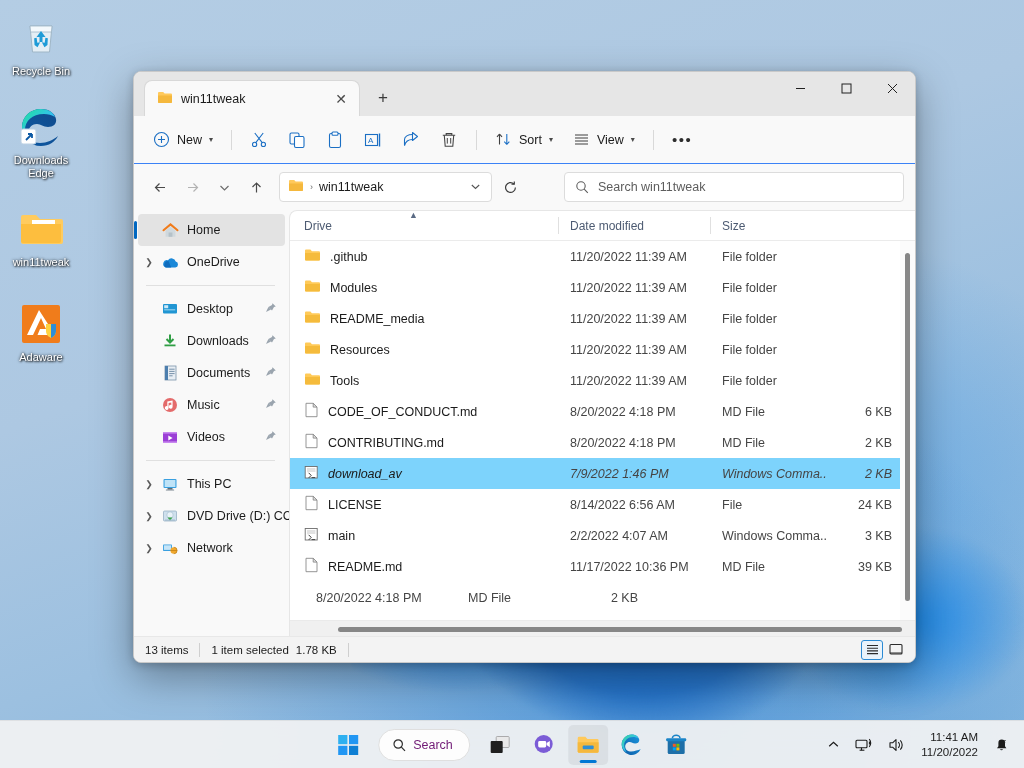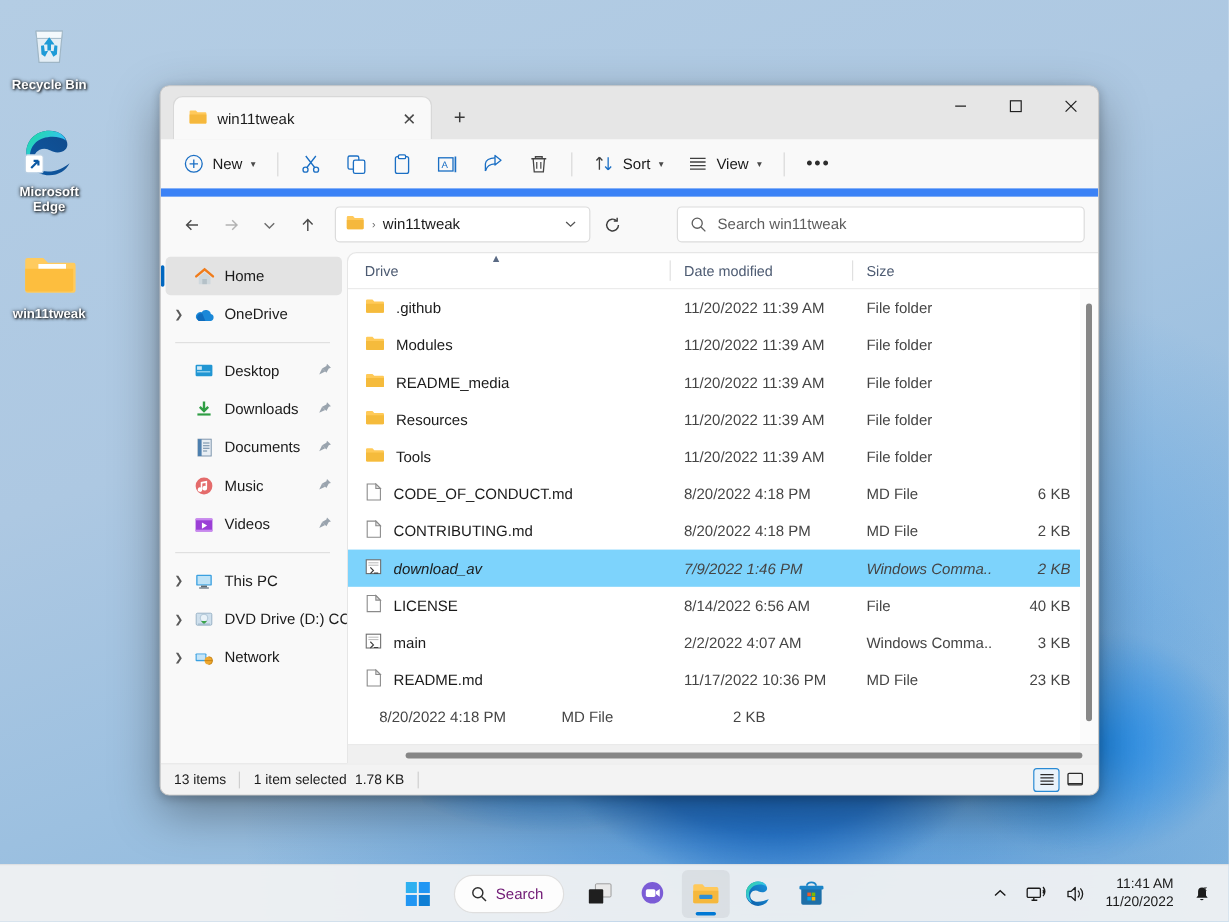--- a/index.html
+++ b/index.html
@@ -55,21 +55,20 @@
     left: 790px; top: 520px; width: 300px; height: 250px;
     background: radial-gradient(ellipse 170px 130px at 40% 40%, #1e88e5 0%, rgba(30,136,229,0) 72%);
     border-radius: 50%;
     filter: blur(2px);
   }
 
   
   .desk-icon {
     position: absolute; width: 78px; text-align: center;
     cursor: default;
-    font-weight: bold;
   }
   .desk-icon .glyph { height: 48px; display:flex; align-items:center; justify-content:center; }
   .desk-icon .label {
     margin-top: 3px; font-size: 11px; color: #fff; line-height: 12.5px;
     text-shadow: 0 0 3px rgba(0,0,0,.85), 1px 1px 2px rgba(0,0,0,.8);
     word-wrap: break-word;
   }
 
   
   #explorer {
@@ -106,21 +105,21 @@
   .wincontrols { position: absolute; right: 0; top: 0; display: flex; height: 33px; }
   .wc {
     width: 46px; height: 33px; display:flex; align-items:center; justify-content:center;
     color:#202020; font-size: 11px;
   }
 
   
   .toolbar {
     height: 48px; background: #f9f9f9;
     display: flex; align-items: center; padding: 4px 10px; gap: 2px;
-    border-bottom: 7px solid #3b82f6;
+    border-bottom: 1px solid #3b82f6;
   }
   .tb-btn {
     height: 32px; display:flex; align-items:center; gap:7px;
     padding: 0 9px; border-radius: 4px; font-size: 12.5px; color:#1a1a1a;
   }
   .tb-sep { width: 1px; height: 20px; background: #d9d9d9; margin: 0 7px; }
   .chev { font-size: 8px; color:#4a4a4a; }
 
   
   .addrrow { height: 46px; background:#f9f9f9; display:flex; align-items:center; padding: 0 11px; gap: 2px; }
@@ -262,34 +261,45 @@
               <stop offset=".55" stop-color="#35c1f1"></stop>
               <stop offset="1" stop-color="#1b98e0"></stop>
           </linearGradient>
         </defs>
         <path d="M40 32c-3 6-9 10-17 10C12 42 4 34 4 23 4 13 12 5 23 5c9 0 14 5 15 10 1 5-3 8-8 8-5 0-7-3-11-3-6 0-9 5-9 9 0 6 5 10 12 10 7 0 13-3 18-7z" fill="url(#eg1)"></path>
         <path d="M13 38C7 34 4 29 4 23 4 13 12 5 23 5c7 0 12 3 14 8-3-2-7-3-11-3C14 10 7 17 7 26c0 5 2 9 6 12z" fill="url(#eg2)"></path>
         <rect x="3" y="25" width="15" height="15" rx="2" fill="#fff" stroke="#b9cfe3"></rect>
         <path d="M8 36 L14 30 M14 30 L10 30 M14 30 L14 34" stroke="#0c59a4" stroke-width="1.8" fill="none"></path>
       </svg>
     </div>
-    <div class="label">Microsoft Edge</div>
+    <div class="label">Downloads Edge</div>
   </div>
 
   <div class="desk-icon" style="left:2px; top:205px;">
     <div class="glyph">
       <svg width="46" height="42" viewBox="0 0 46 42">
         <path d="M3 9 a2 2 0 0 1 2-2 h13 l4 4 h21 a2 2 0 0 1 2 2 v21 a2 2 0 0 1 -2 2 H5 a2 2 0 0 1 -2-2 z" fill="#ffcb5e"></path>
         <path d="M14 12 h23 v13 H14 z" fill="#ffffff"></path>
         <path d="M3 16 h40 v17 a2 2 0 0 1 -2 2 H5 a2 2 0 0 1 -2 -2 z" fill="#fdbe3e"></path>
       </svg>
     </div>
     <div class="label">win11tweak</div>
   </div>
 
+  <div class="desk-icon" style="left:2px; top:300px;">
+    <div class="glyph">
+      <svg width="44" height="44" viewBox="0 0 44 44">
+        <rect x="3" y="3" width="38" height="38" rx="2" fill="#f07c1b"></rect>
+        <path d="M20 8 L8 33 L14 33 L22 16 L27 27 L21 27 L18.5 33 L36 33 Z" fill="#fff"></path>
+        <path d="M27 22 l10 0 0 7 c0 5 -5 7 -5 7 s-5 -2 -5 -7 z" fill="#ffd23f"></path>
+        <path d="M32 22 l5 0 0 7 c0 5 -5 7 -5 7 z" fill="#2f8ed6"></path>
+      </svg>
+    </div>
+    <div class="label">Adaware</div>
+  </div>
 
   <div id="explorer">
 
     <div class="titlebar">
       <div class="tabstrip">
         <div class="tab">
           <span>
             <svg width="16" height="14" viewBox="0 0 16 14">
               <path d="M1 3a1 1 0 0 1 1-1h4.2l1.4 1.6H14a1 1 0 0 1 1 1V12a1 1 0 0 1-1 1H2a1 1 0 0 1-1-1z" fill="#ffc95b"></path>
               <path d="M1 5.4h14V12a1 1 0 0 1-1 1H2a1 1 0 0 1-1-1z" fill="#f5b83d"></path>
@@ -735,21 +745,21 @@
           <div class="row">
             <div class="cell name" style="width:254px;">
               <span><svg width="15" height="16" viewBox="0 0 15 16">
                     <path d="M2 1.3h7.2L13 5.1v9.6H2z" fill="#fff" stroke="#8a8a8a" stroke-width=".9"></path>
                     <path d="M9.2 1.3V5.1H13z" fill="#e4e4e4" stroke="#8a8a8a" stroke-width=".9"></path>
                   </svg></span>
               <span>LICENSE</span>
             </div>
             <div class="cell date" style="width:152px;">8/14/2022 6:56 AM</div>
             <div class="cell type" style="width:116px;">File</div>
-            <div class="cell size" style="width:80px;">40 KB</div>
+            <div class="cell size" style="width:80px;">24 KB</div>
           </div>
 
           <div class="row">
             <div class="cell name" style="width:254px;">
               <span>
                 <svg width="15" height="15" viewBox="0 0 15 15">
                   <rect x="1.2" y="1.5" width="12" height="11.5" fill="#fff" stroke="#6d6d6d" stroke-width=".9"></rect>
                   <path d="M3 4h8.4M3 6h8.4" stroke="#b6b6b6" stroke-width=".8"></path>
                   <path d="M4.6 7.8l2.6 2.6-2.6 2.6" fill="none" stroke="#404040" stroke-width="1"></path>
                   <path d="M7.6 12.6h3.6" stroke="#404040" stroke-width="1"></path>
@@ -765,21 +775,21 @@
           <div class="row">
             <div class="cell name" style="width:254px;">
               <span><svg width="15" height="16" viewBox="0 0 15 16">
                     <path d="M2 1.3h7.2L13 5.1v9.6H2z" fill="#fff" stroke="#8a8a8a" stroke-width=".9"></path>
                     <path d="M9.2 1.3V5.1H13z" fill="#e4e4e4" stroke="#8a8a8a" stroke-width=".9"></path>
                   </svg></span>
               <span>README.md</span>
             </div>
             <div class="cell date" style="width:152px;">11/17/2022 10:36 PM</div>
             <div class="cell type" style="width:116px;">MD File</div>
-            <div class="cell size" style="width:80px;">23 KB</div>
+            <div class="cell size" style="width:80px;">39 KB</div>
           </div>
 
           <div class="row">
             <div class="cell date" style="width:152px;">8/20/2022 4:18 PM</div>
             <div class="cell type" style="width:116px;">MD File</div>
             <div class="cell size" style="width:80px;">2 KB</div>
           </div>
 
           <div class="vscroll">
             <div class="vthumb"></div>

